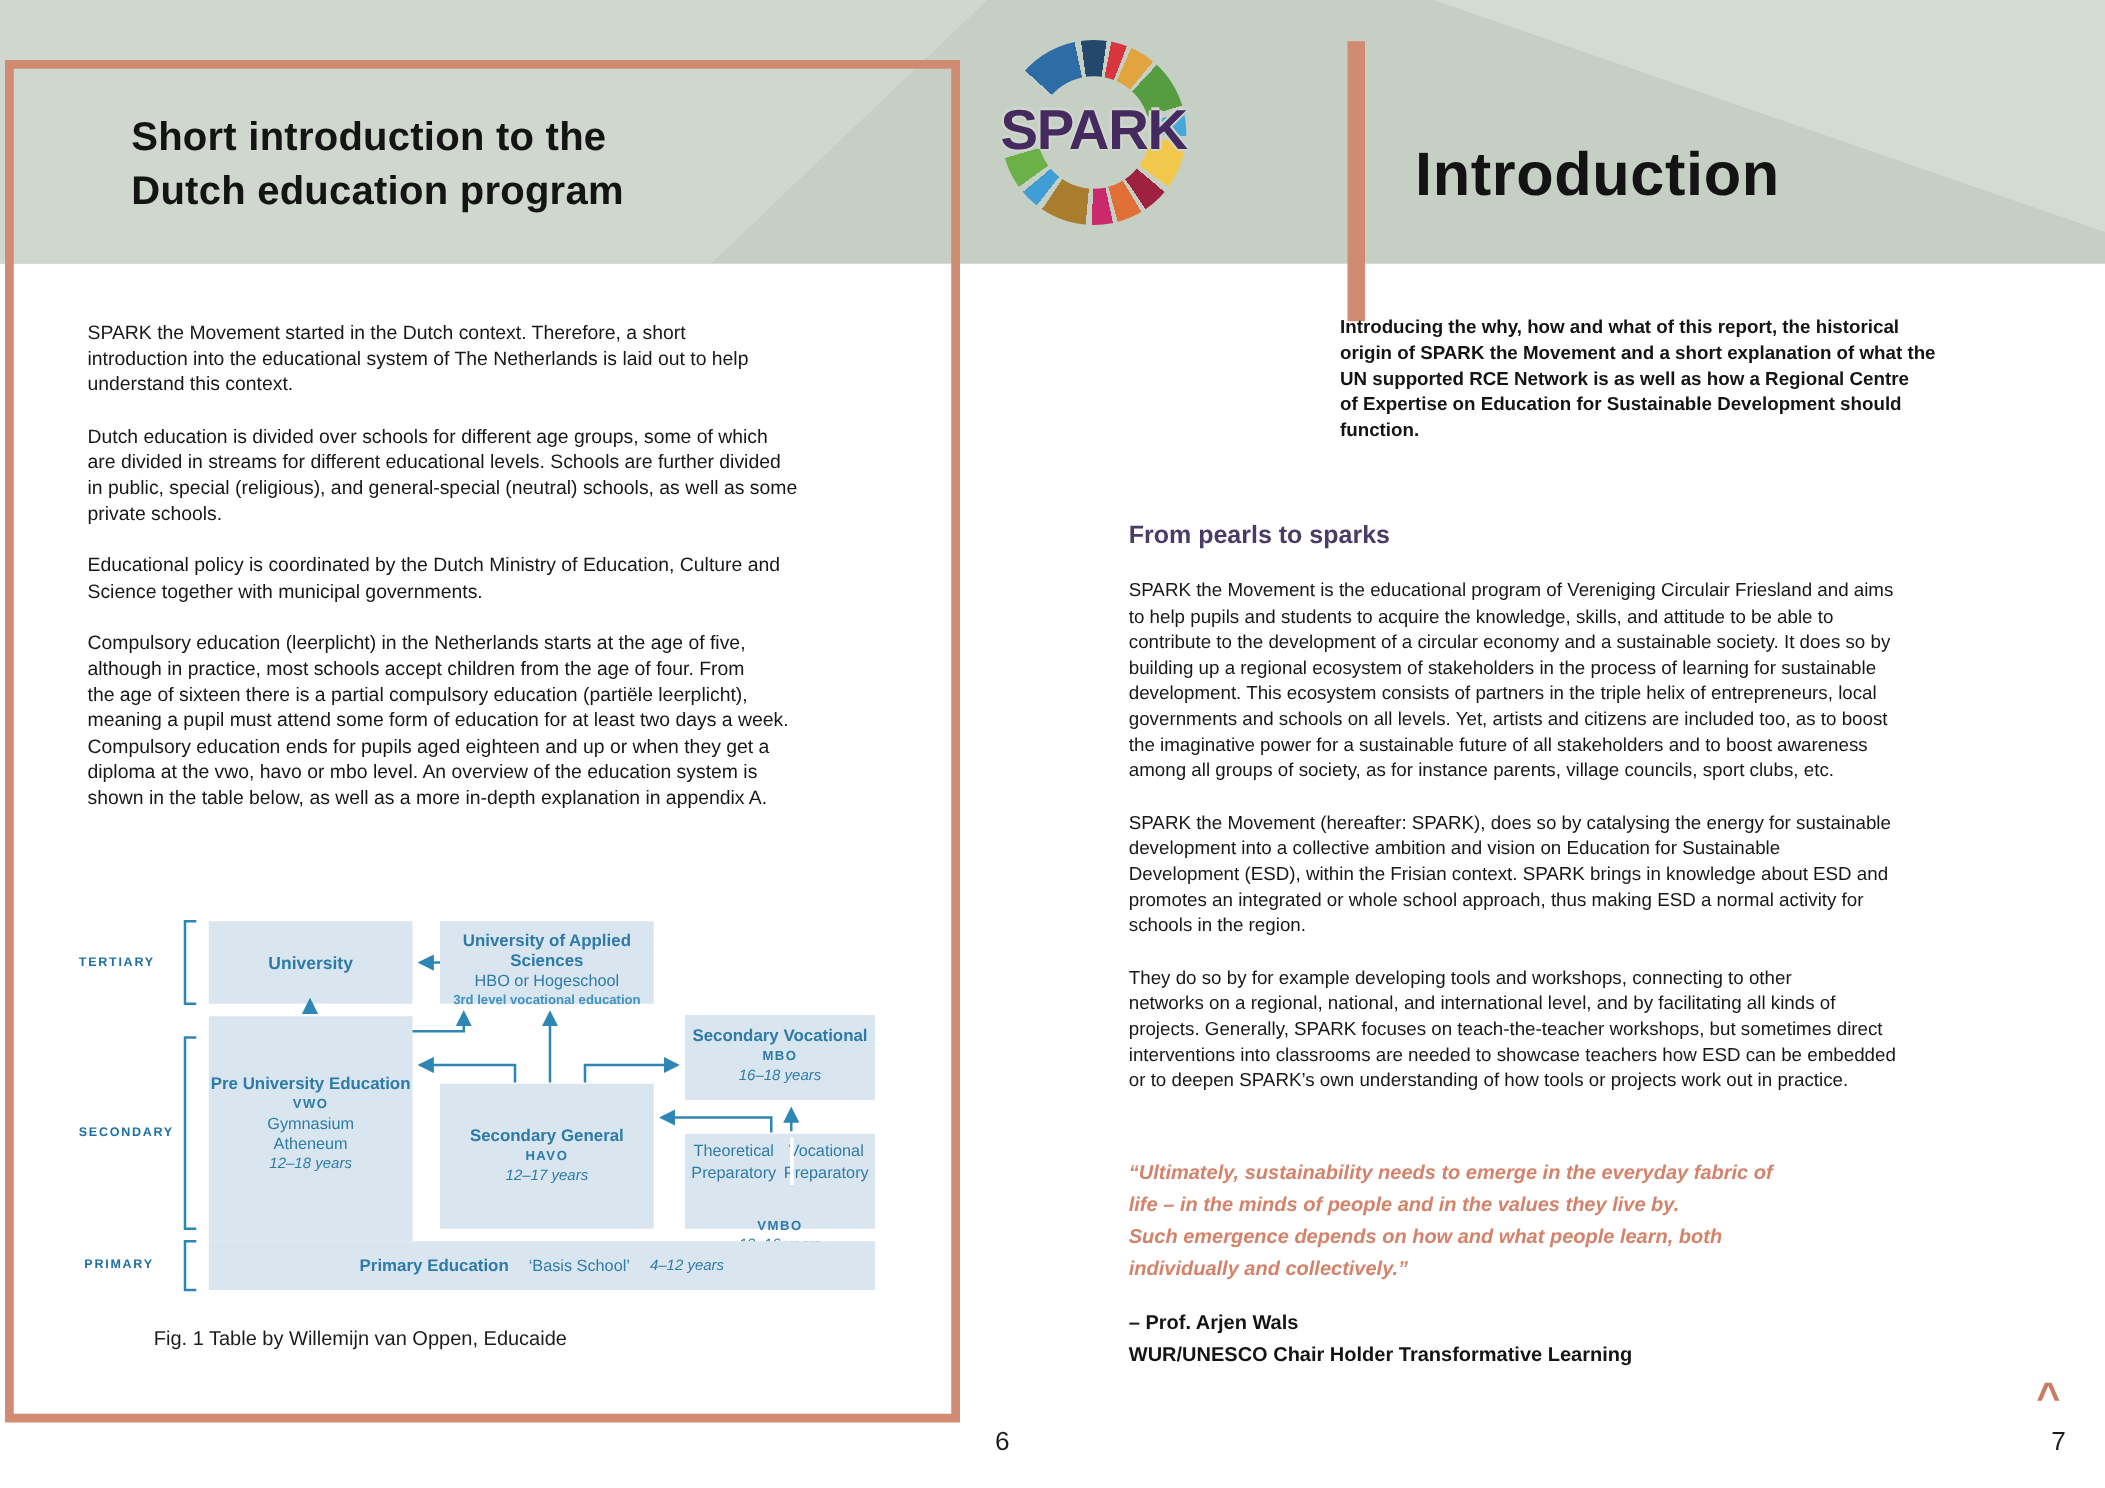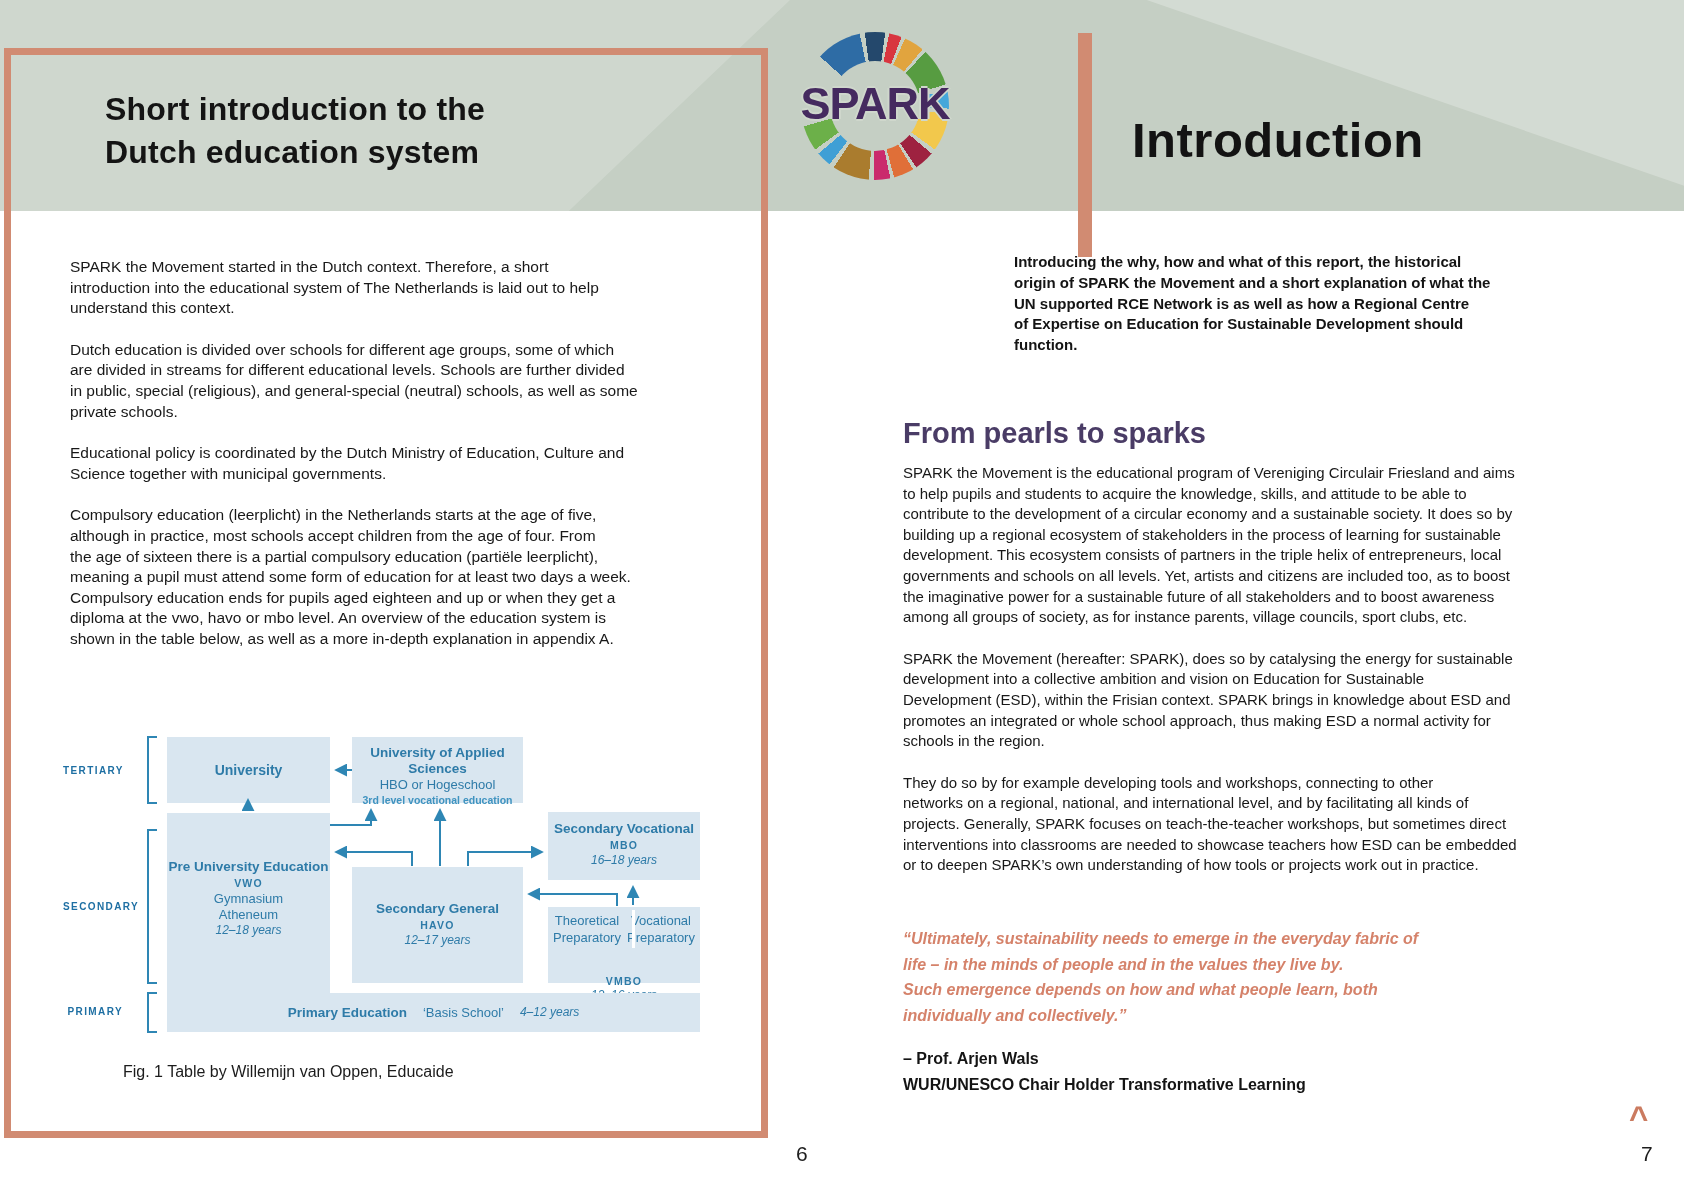--- a/index.html
+++ b/index.html
@@ -34,23 +34,23 @@
   .vmbo-cols{display:flex;justify-content:center;gap:0;position:relative;text-align:center;}
   .vmbo-col{width:74px;font-size:13px;line-height:17px;white-space:pre;}
   .vmbo-div{position:absolute;left:84px;top:910px;width:3px;height:36px;background:#ffffff;}
   .caption{position:absolute;left:123px;top:1063px;font-size:16px;color:#1c1c1c;}
 
   .pg-num{position:absolute;font-size:21px;color:#1d1d1d;}
 
   
   .sep-bar{position:absolute;left:1078px;top:33px;width:14px;height:224px;background:#d18b72;}
   .intro-title{position:absolute;left:1132px;top:112px;font-size:49px;font-weight:700;color:#131313;letter-spacing:.5px;}
-  .lead{position:absolute;left:1014px;top:252px;font-size:15px;font-weight:700;
+  .lead{position:absolute;left:1072px;top:252px;font-size:15px;font-weight:700;
         line-height:20.8px;white-space:pre;color:#141414;}
-  .section-h{position:absolute;left:903px;top:417px;font-size:29px;font-weight:700;color:#4a3c66;}
+  .section-h{position:absolute;left:903px;top:417px;font-size:20px;font-weight:700;color:#4a3c66;}
   .r-body{position:absolute;left:903px;top:463px;}
   .r-body p{margin:0 0 21px 0;font-size:15px;line-height:20.6px;white-space:pre;color:#181818;}
   .quote{position:absolute;left:903px;top:926px;font-size:16px;font-weight:700;font-style:italic;
          line-height:25.6px;white-space:pre;color:#d5826a;}
   .attr{position:absolute;left:903px;top:1046px;font-size:16px;font-weight:700;
         line-height:26px;white-space:pre;color:#141414;}
   .chevron{position:absolute;left:1629px;top:1099px;font-size:33px;font-weight:900;color:#cb7b60;}
 
   
   .logo{position:absolute;left:801px;top:32px;width:148px;height:148px;}
@@ -82,21 +82,21 @@
 <div class="canvas">
 
   <div class="band">
     <div class="swoosh-a"></div>
     <div class="swoosh-b"></div>
   </div>
 
   <div class="frame"></div>
 
   <div class="left-title">Short introduction to the
-Dutch education system</div>
+Dutch education program</div>
 
   <div class="body-col">
     <p>SPARK the Movement started in the Dutch context. Therefore, a short
 introduction into the educational system of The Netherlands is laid out to help
 understand this context.</p>
     <p>Dutch education is divided over schools for different age groups, some of which
 are divided in streams for different educational levels. Schools are further divided
 in public, special (religious), and general-special (neutral) schools, as well as some
 private schools.</p>
     <p>Educational policy is coordinated by the Dutch Ministry of Education, Culture and

